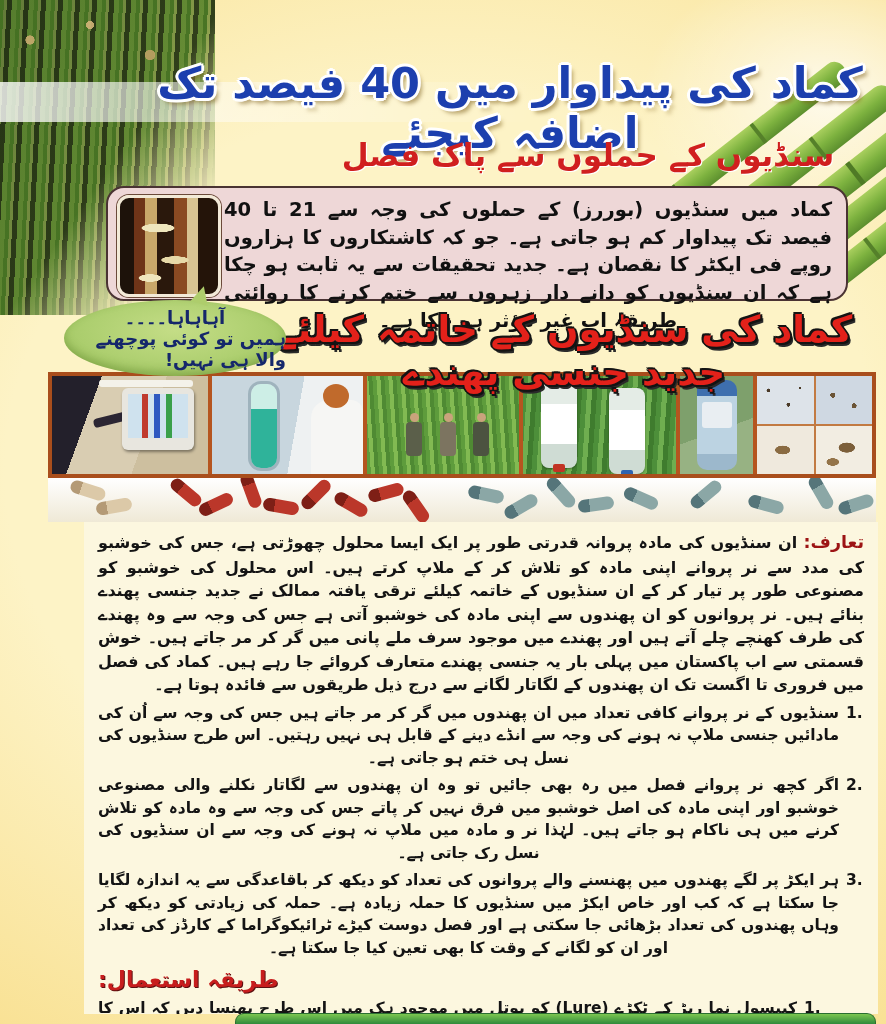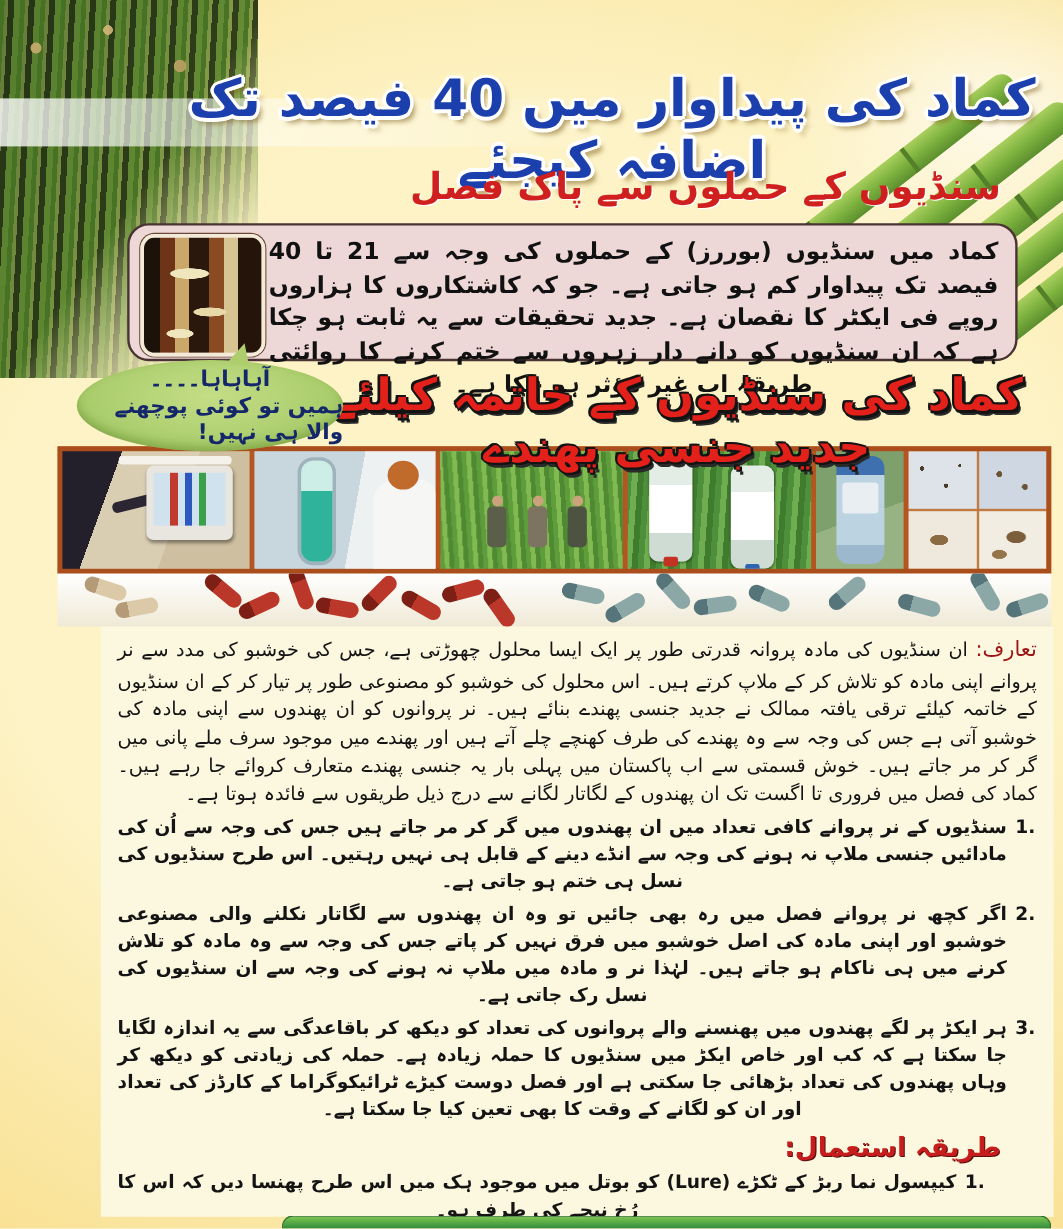--- a/index.html
+++ b/index.html
@@ -107,27 +107,27 @@
   .lure-strip{position:absolute;left:48px;top:478px;width:828px;height:44px;z-index:4;
     background:linear-gradient(180deg,#ffffff,#efe9d6);overflow:hidden;}
   .septum{position:absolute;width:36px;height:13px;border-radius:7px;}
   .sep-beige{background:linear-gradient(90deg,#b49a76 0 30%,#dcc9a8 30%);}
   .sep-red{background:linear-gradient(90deg,#7e1f16 0 32%,#bb372a 32%);}
   .sep-teal{background:linear-gradient(90deg,#55757a 0 32%,#8ba7a6 32%);}
 
   
   .body-panel{position:absolute;left:84px;top:522px;width:794px;height:492px;z-index:3;
     background:#fcf7df;box-sizing:border-box;padding:8px 14px 6px 14px;direction:rtl;overflow:hidden;}
-  .intro{font-size:16px;font-weight:normal;color:#141414;line-height:1.47;text-align:justify;text-align-last:right;margin:0;}
+  .intro{font-size:16px;font-weight:bold;color:#141414;line-height:1.47;text-align:justify;text-align-last:right;margin:0;}
   .intro .lead{color:#9c1414;font-size:17.5px;}
   .benefit,.usage-item{display:flex;direction:rtl;gap:7px;margin-top:5px;font-size:15.5px;font-weight:bold;color:#141414;line-height:1.45;}
   .benefit .num,.usage-item .num{direction:ltr;unicode-bidi:embed;flex:0 0 auto;min-width:18px;}
   .benefit .txt,.usage-item .txt{text-align:justify;text-align-last:center;flex:1;}
   .usage-heading{margin:8px 30px 2px 0;font-size:22px;font-weight:bold;color:#c71d1d;
-    text-shadow:1px 1px 0 #5a1010;text-align:right;}
+    text-shadow:1px 1px 0 #5a1010;text-align:left;}
   .usage-item{margin-right:42px;}
 
   
   .bottom-bar{position:absolute;left:235px;right:10px;bottom:0;height:10px;z-index:5;
     background:linear-gradient(180deg,#7cc650,#2f8a3c);border-radius:9px 9px 0 0;border:1px solid #2a6e31;border-bottom:none;}
 </style>
 </head>
 <body>
 
 <div class="page">

